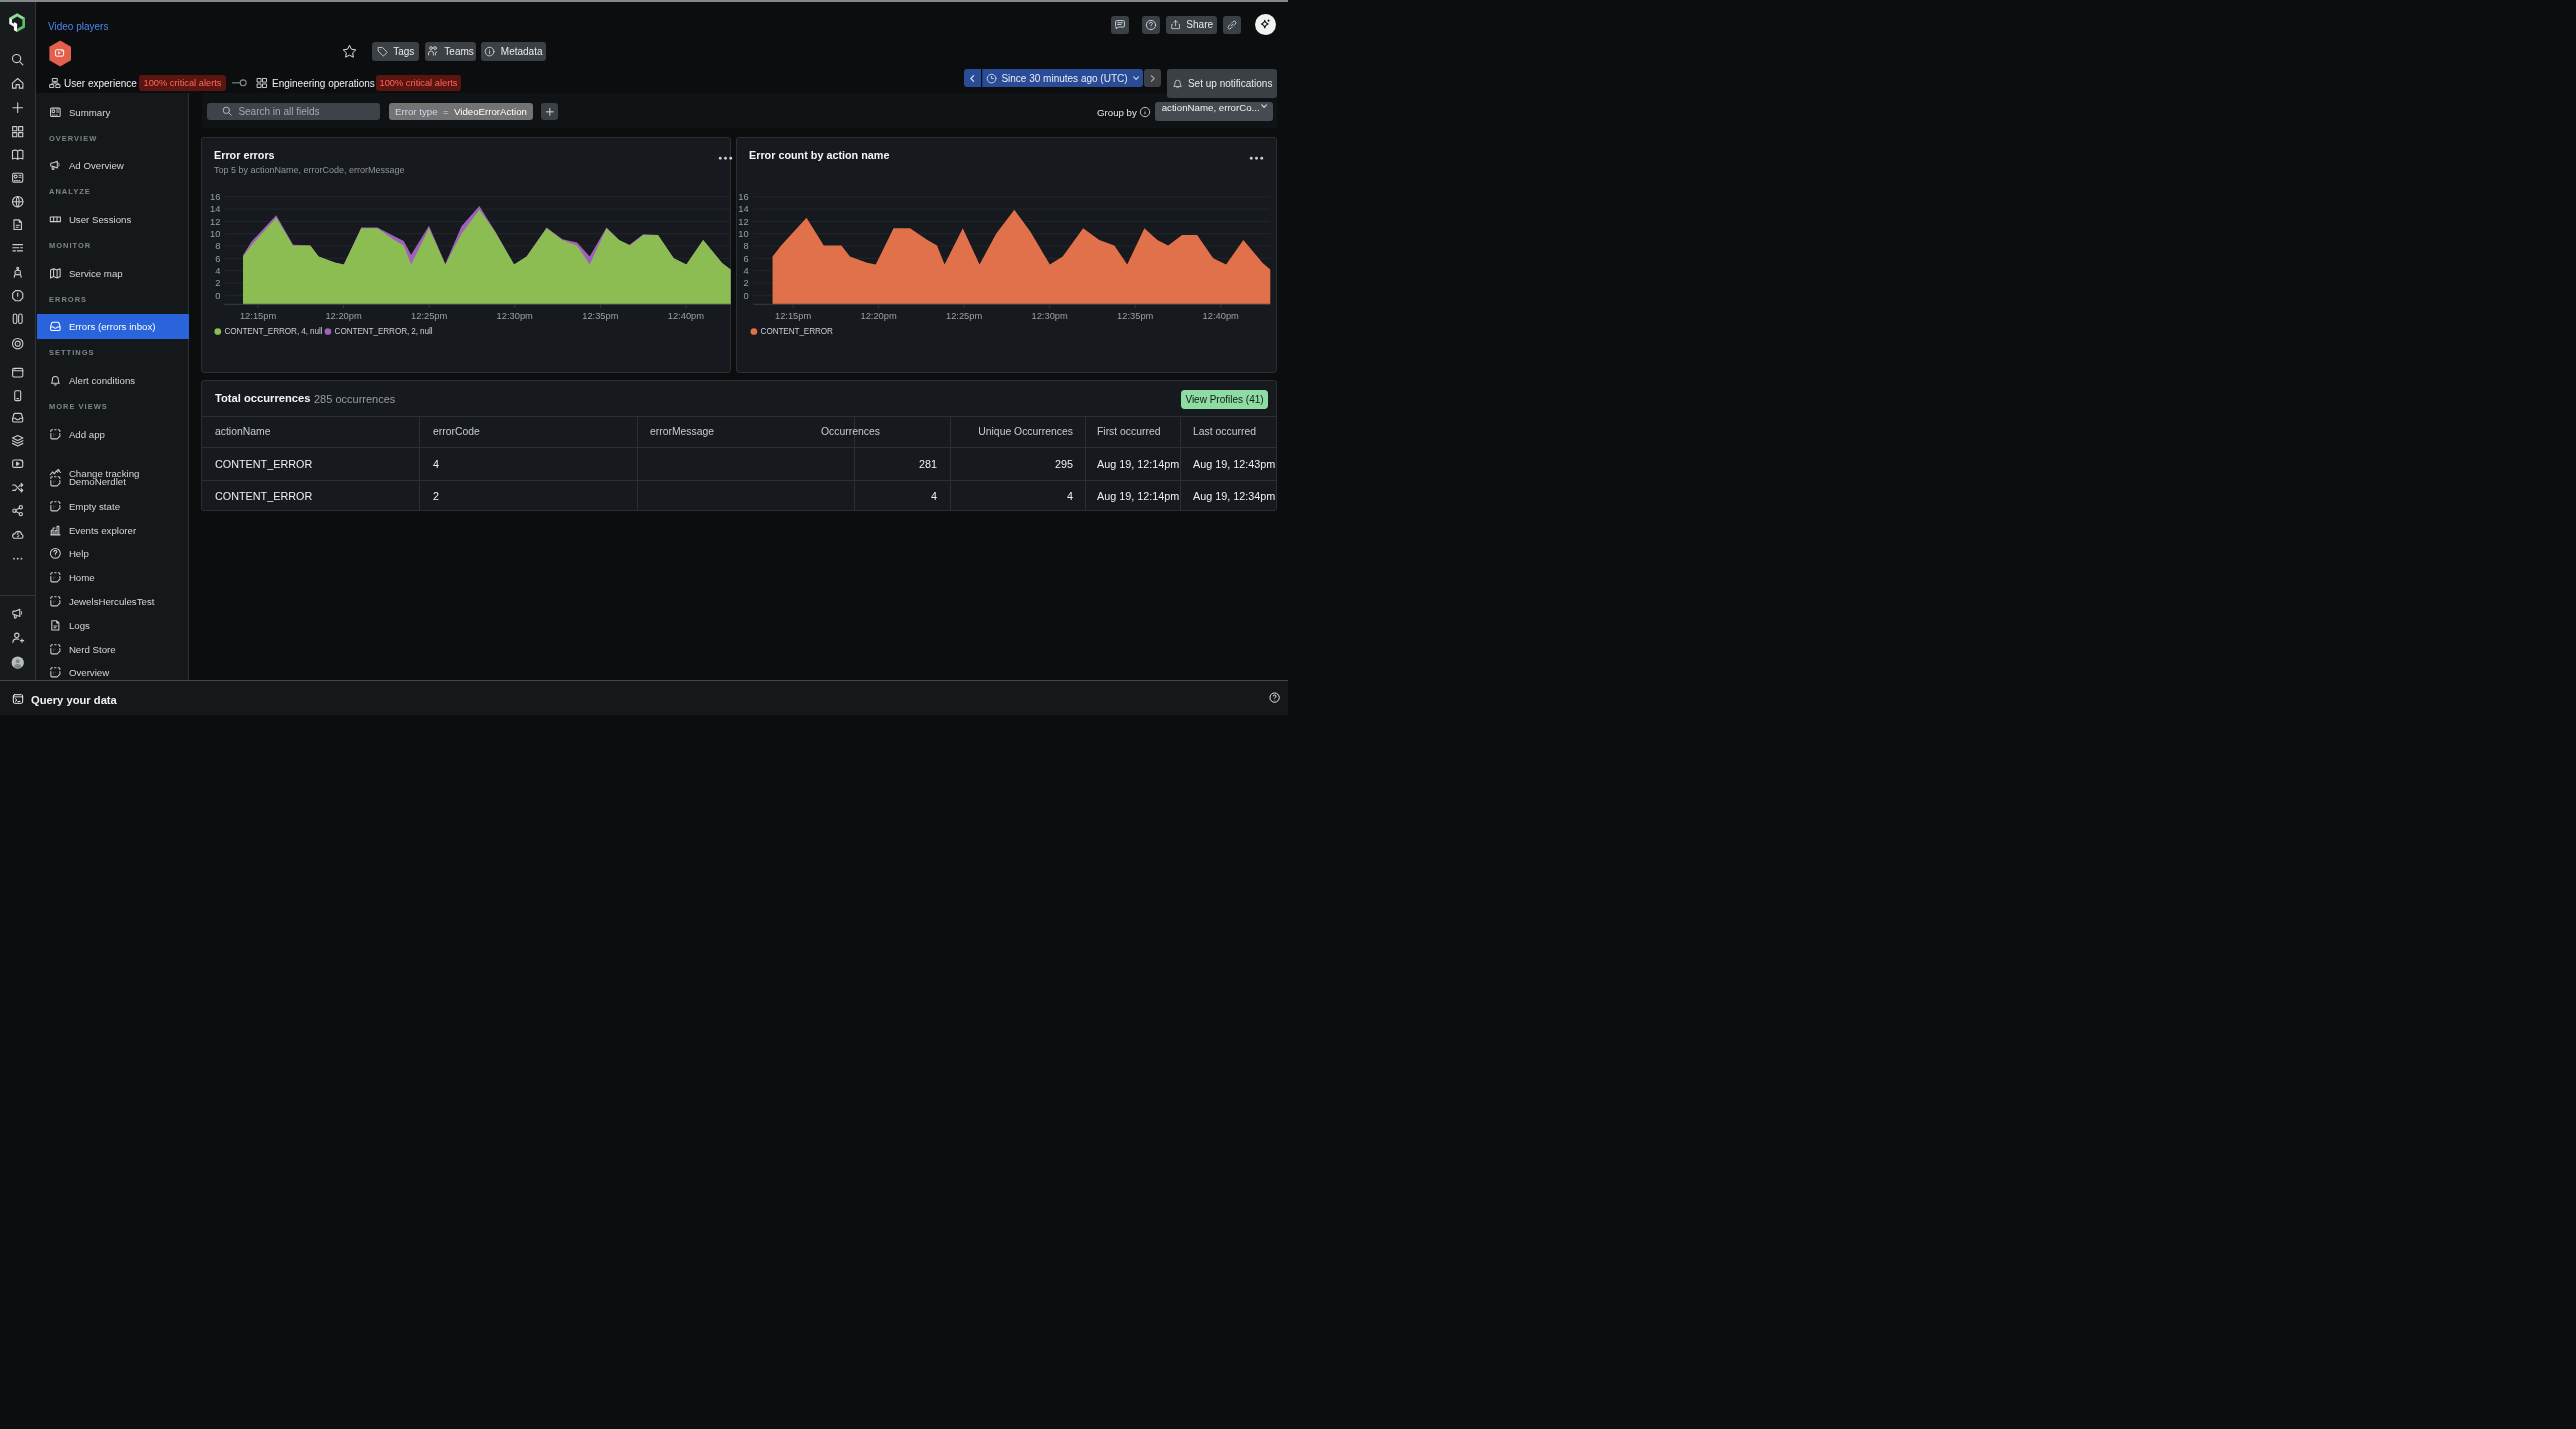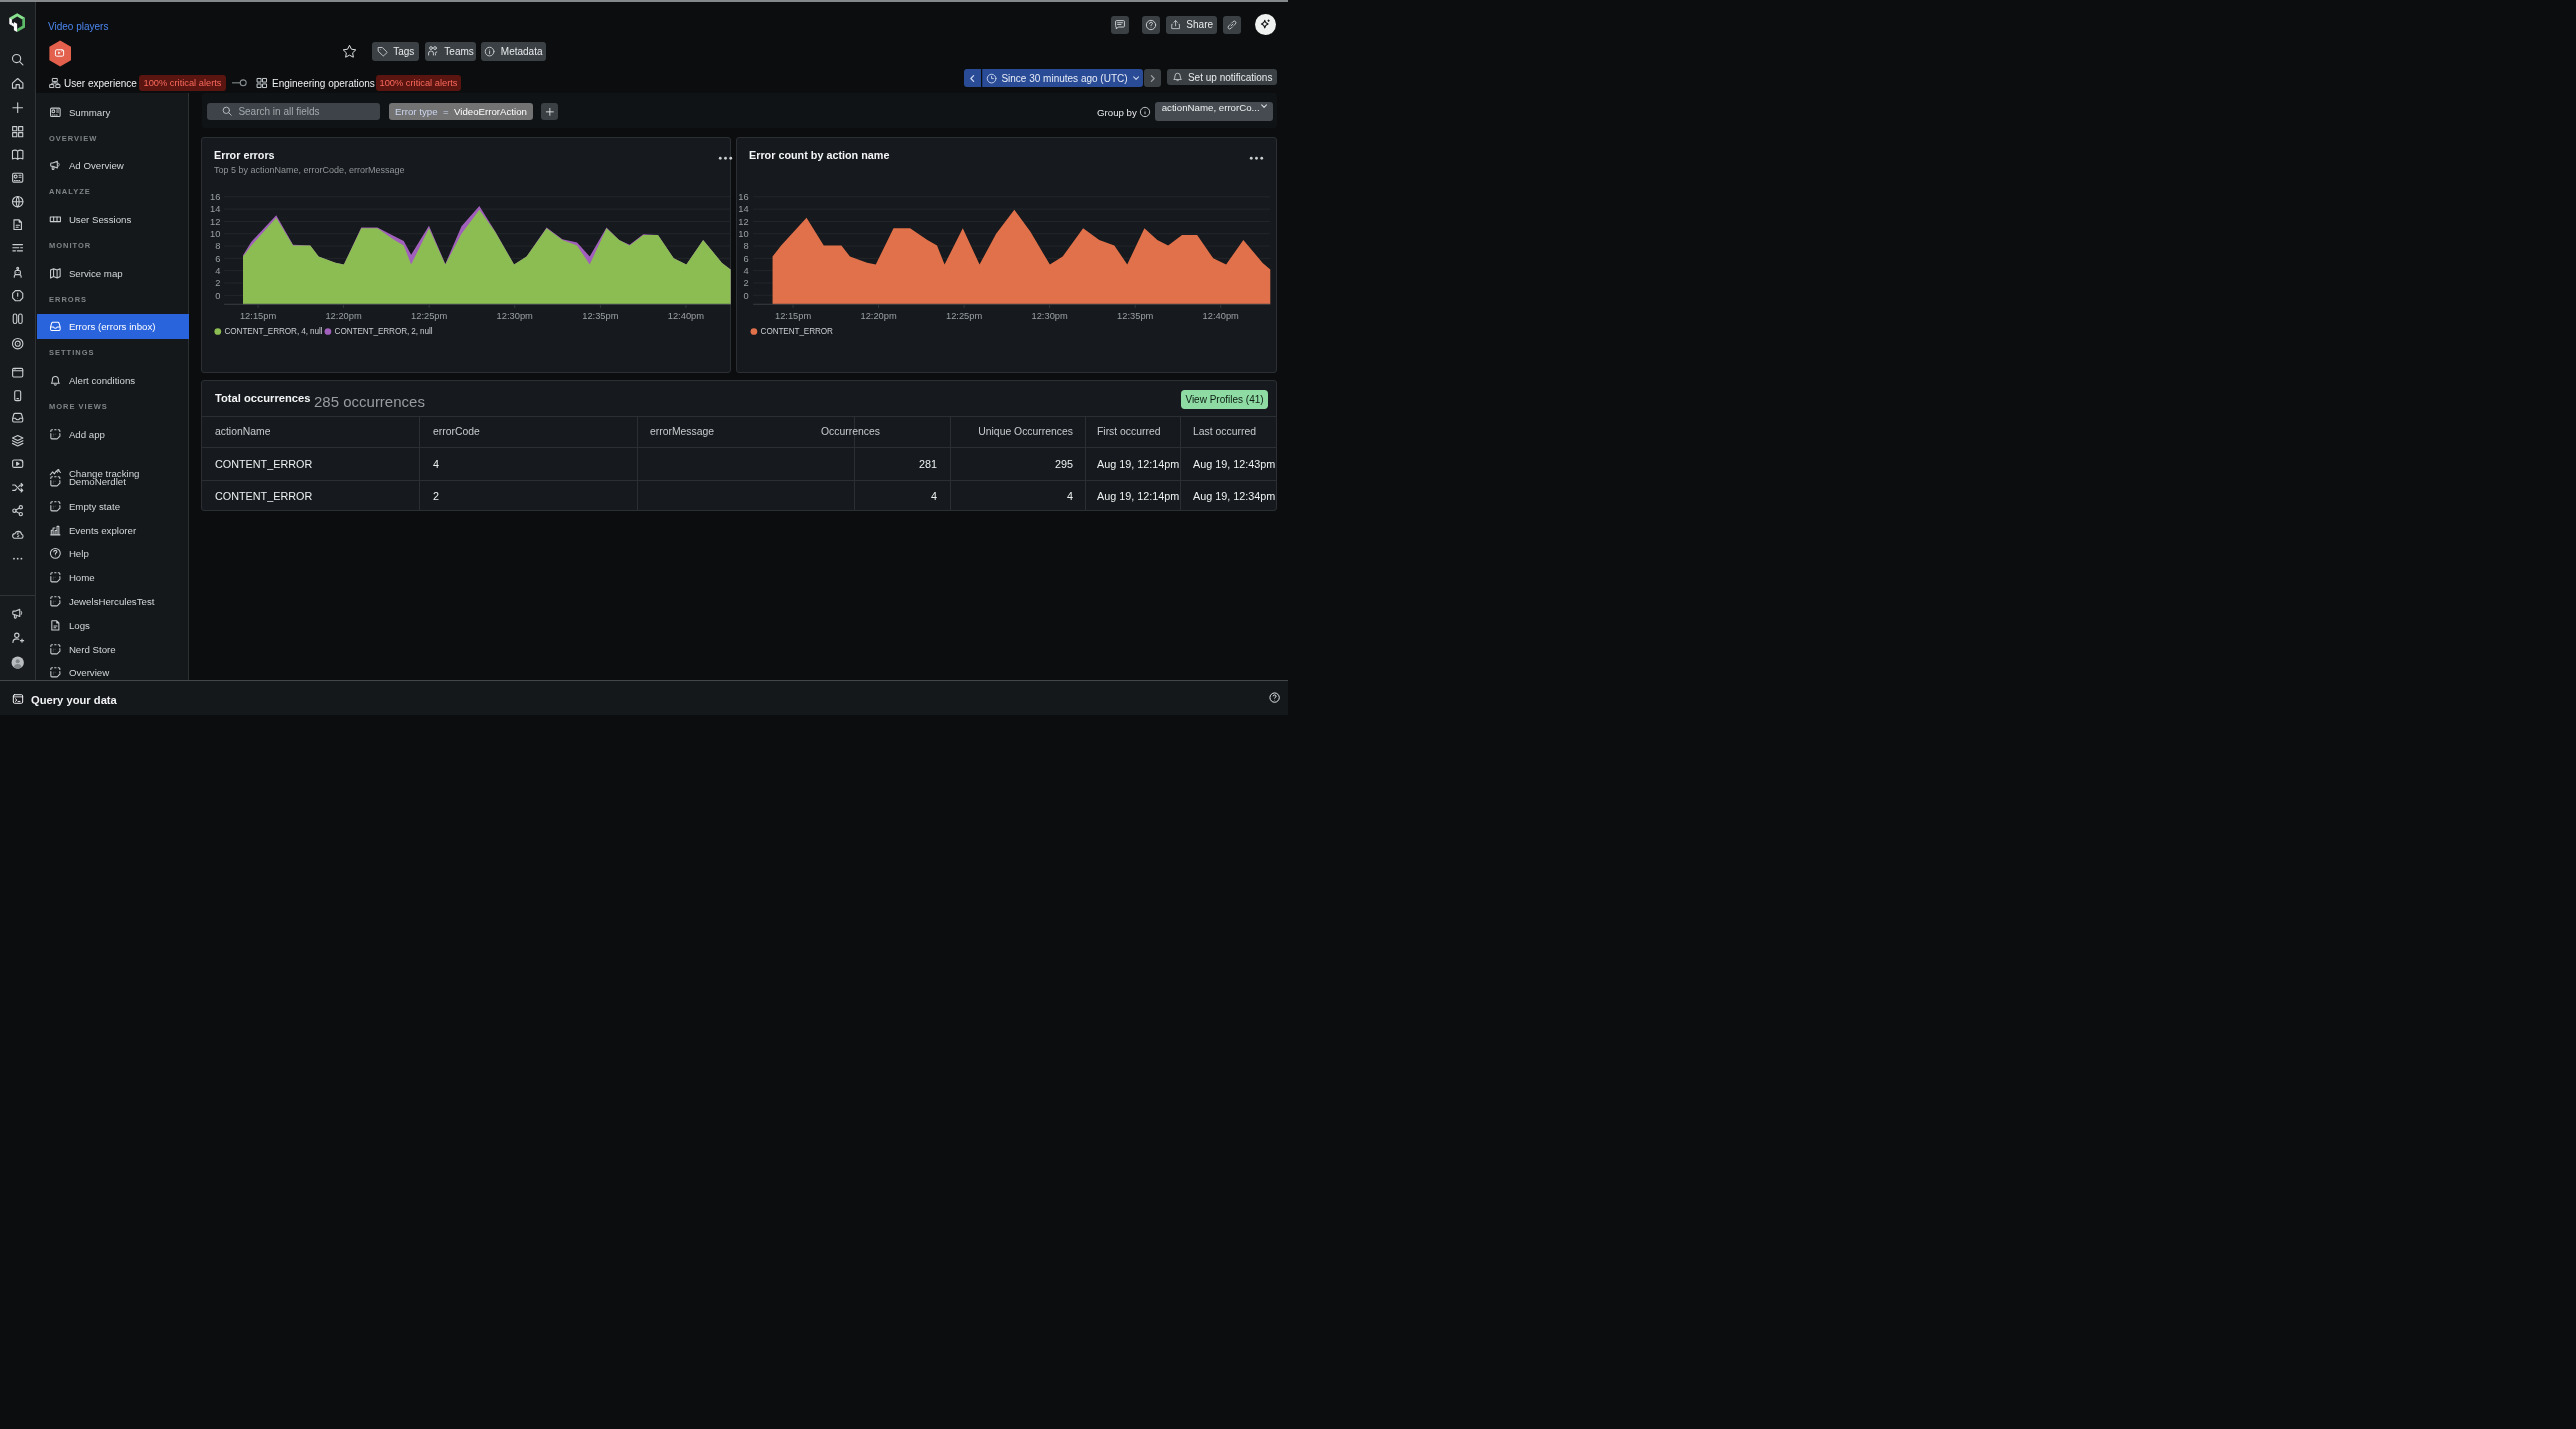--- a/index.html
+++ b/index.html
@@ -218,21 +218,21 @@
   <span>Since 30 minutes ago (UTC)</span>
   <svg width="8.2" height="8.2" viewBox="0 0 12 12" fill="none" stroke="#c9d5ee" stroke-width="1.6" stroke-linecap="round" stroke-linejoin="round">
       <path d="M2.5 4.2 L6 7.8 L9.5 4.2"></path>
     </svg>
 </div>
 <div class="abs btn" style="left:1144px;top:69px;width:17px;height:18.3px">
     <svg width="9" height="9" viewBox="0 0 12 12" fill="none" stroke="#9aa0a4" stroke-width="1.7" stroke-linecap="round" stroke-linejoin="round">
       <path d="M4.5 2.2 L8.2 6 L4.5 9.8"></path>
     </svg>
   </div>
-<div class="abs btn" style="left:1167px;top:69px;width:110px;height:16px">
+<div class="abs btn" style="left:1167px;top:69px;width:110px;height:29px">
   <svg class="ic" width="11.2" height="11.2" viewBox="0 0 18 18">
       <path d="M3.4 13.2 Q4.8 12 4.8 8 Q4.8 3.6 9 3.6 Q13.2 3.6 13.2 8 Q13.2 12 14.6 13.2 Z" stroke-width="1.4"></path>
       <path d="M7.6 15.2 Q9 16.4 10.4 15.2" stroke-width="1.4"></path>
     </svg>
   <span>Set up notifications</span>
 </div>
 <svg class="ic abs" style="left:49px;top:77px" width="12" height="12" viewBox="0 0 18 18">
     <rect x="5.6" y="2.2" width="6.8" height="4.4"></rect>
     <rect x="1.6" y="11.4" width="5.6" height="4.4"></rect>
     <rect x="10.8" y="11.4" width="5.6" height="4.4"></rect>
@@ -527,21 +527,21 @@
       <text x="1406.3" y="427">12:30pm</text>
       <text x="1521" y="427">12:35pm</text>
       <text x="1635.6" y="427">12:40pm</text>
   </g>
   <circle cx="1010" cy="443.5" r="4.5" fill="#e1714a"></circle>
   <text x="1019" y="447.5" fill="#c9ced1" font-size="11" letter-spacing="-0.15">CONTENT_ERROR</text>
 </svg>
 
 <div class="abs card" style="left:201px;top:380px;width:1076px;height:131px"></div>
 <div class="abs" style="left:215px;top:392px;color:#f3f5f6;font-size:11.2px;font-weight:700">Total occurrences</div>
-<div class="abs" style="left:314px;top:393px;color:#979da1;font-size:15px">285 occurrences</div>
+<div class="abs" style="left:314px;top:393px;color:#979da1;font-size:11px">285 occurrences</div>
 <div class="abs" style="left:1181px;top:390px;width:87px;height:19.4px;background:#8edca4;border-radius:3.7px;display:flex;align-items:center;justify-content:center;color:#0d1d12;font-size:10px">View Profiles (41)</div>
 <div class="abs" style="left:201px;top:416px;width:1076px;height:0;border-top:0.7px solid #2b2f33"></div>
 <div class="abs" style="left:201px;top:447px;width:1076px;height:0;border-top:0.7px solid #2b2f33"></div>
 <div class="abs" style="left:201px;top:480px;width:1076px;height:0;border-top:0.7px solid #2b2f33"></div>
 <div class="abs" style="left:419px;top:416px;width:0;height:94px;border-left:0.7px solid #2b2f33"></div>
 <div class="abs" style="left:637px;top:416px;width:0;height:94px;border-left:0.7px solid #2b2f33"></div>
 <div class="abs" style="left:854px;top:416px;width:0;height:94px;border-left:0.7px solid #2b2f33"></div>
 <div class="abs" style="left:950px;top:416px;width:0;height:94px;border-left:0.7px solid #2b2f33"></div>
 <div class="abs" style="left:1085px;top:416px;width:0;height:94px;border-left:0.7px solid #2b2f33"></div>
 <div class="abs" style="left:1180px;top:416px;width:0;height:94px;border-left:0.7px solid #2b2f33"></div>

